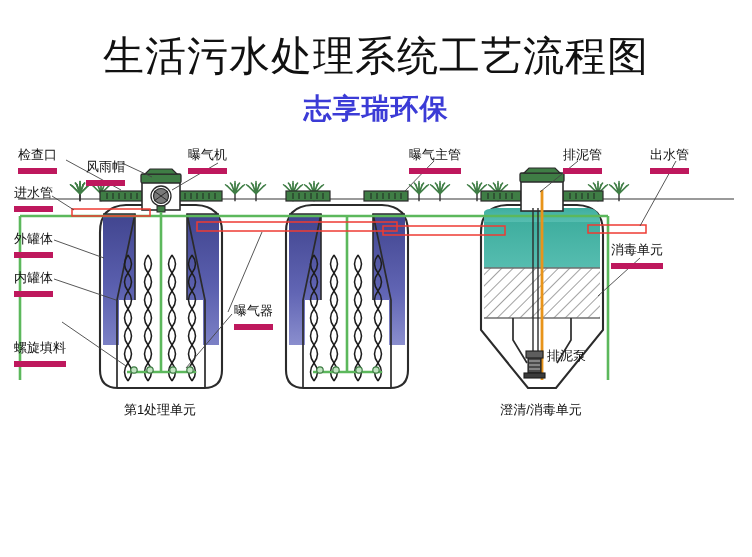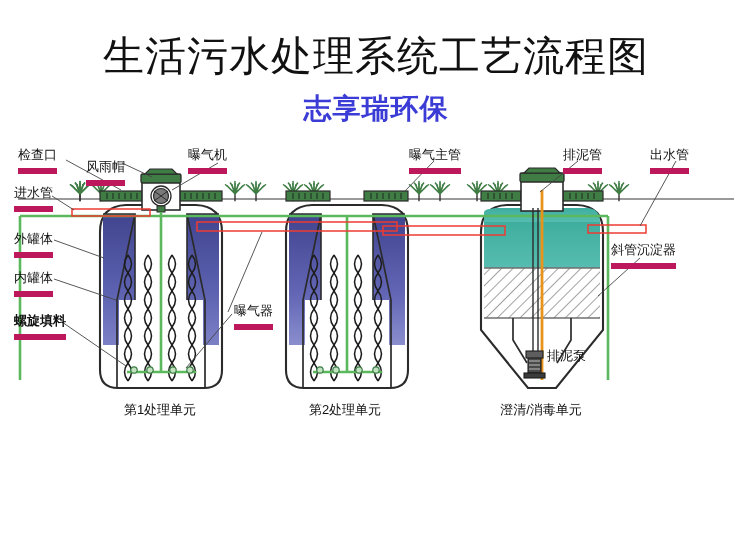--- a/index.html
+++ b/index.html
@@ -37,21 +37,21 @@
   
   .lbl{
     position:absolute;
     font-size:13px;
     line-height:16px;
     color:#111;
     white-space:nowrap;
     font-family:"Liberation Sans","DejaVu Sans",sans-serif;
   }
   .lbl.ul{border-bottom:6px solid #be185d;padding-bottom:5px;}
-  .lbl.bold{font-weight:bold;}
+  .lbl.bold{font-weight:normal;margin-top:27px;}
   .unitlbl{
     position:absolute;
     font-size:13px;line-height:16px;color:#111;
     white-space:nowrap;text-align:center;
   }
 </style>
 </head>
 <body>
 
 <div id="stage">
@@ -339,20 +339,19 @@
     <div class="lbl ul" style="left:188px;top:147px;">曝气机</div>
     <div class="lbl ul" style="left:14px;top:185px;">进水管</div>
     <div class="lbl ul" style="left:14px;top:231px;">外罐体</div>
     <div class="lbl ul" style="left:14px;top:270px;">内罐体</div>
     <div class="lbl ul bold" style="left:14px;top:313px;">螺旋填料</div>
     <div class="lbl ul" style="left:234px;top:303px;">曝气器</div>
 
     <div class="lbl ul" style="left:409px;top:147px;">曝气主管</div>
     <div class="lbl ul" style="left:563px;top:147px;">排泥管</div>
     <div class="lbl ul" style="left:650px;top:147px;text-align:right;">出水管</div>
-    <div class="lbl ul" style="left:611px;top:242px;">斜管沉淀器</div>
+    <div class="lbl ul" style="left:611px;top:242px;">消毒单元</div>
     <div class="lbl" style="left:503px;top:348px;padding-left:44px;">排泥泵</div>
 
     <div class="unitlbl" style="left:100px;top:402px;width:120px;">第1处理单元</div>
-    <div class="unitlbl" style="left:285px;top:402px;width:120px;">第2处理单元</div>
     <div class="unitlbl" style="left:475px;top:402px;width:132px;">澄清/消毒单元</div>
   </div>
 </div>
 
 </body></html>

